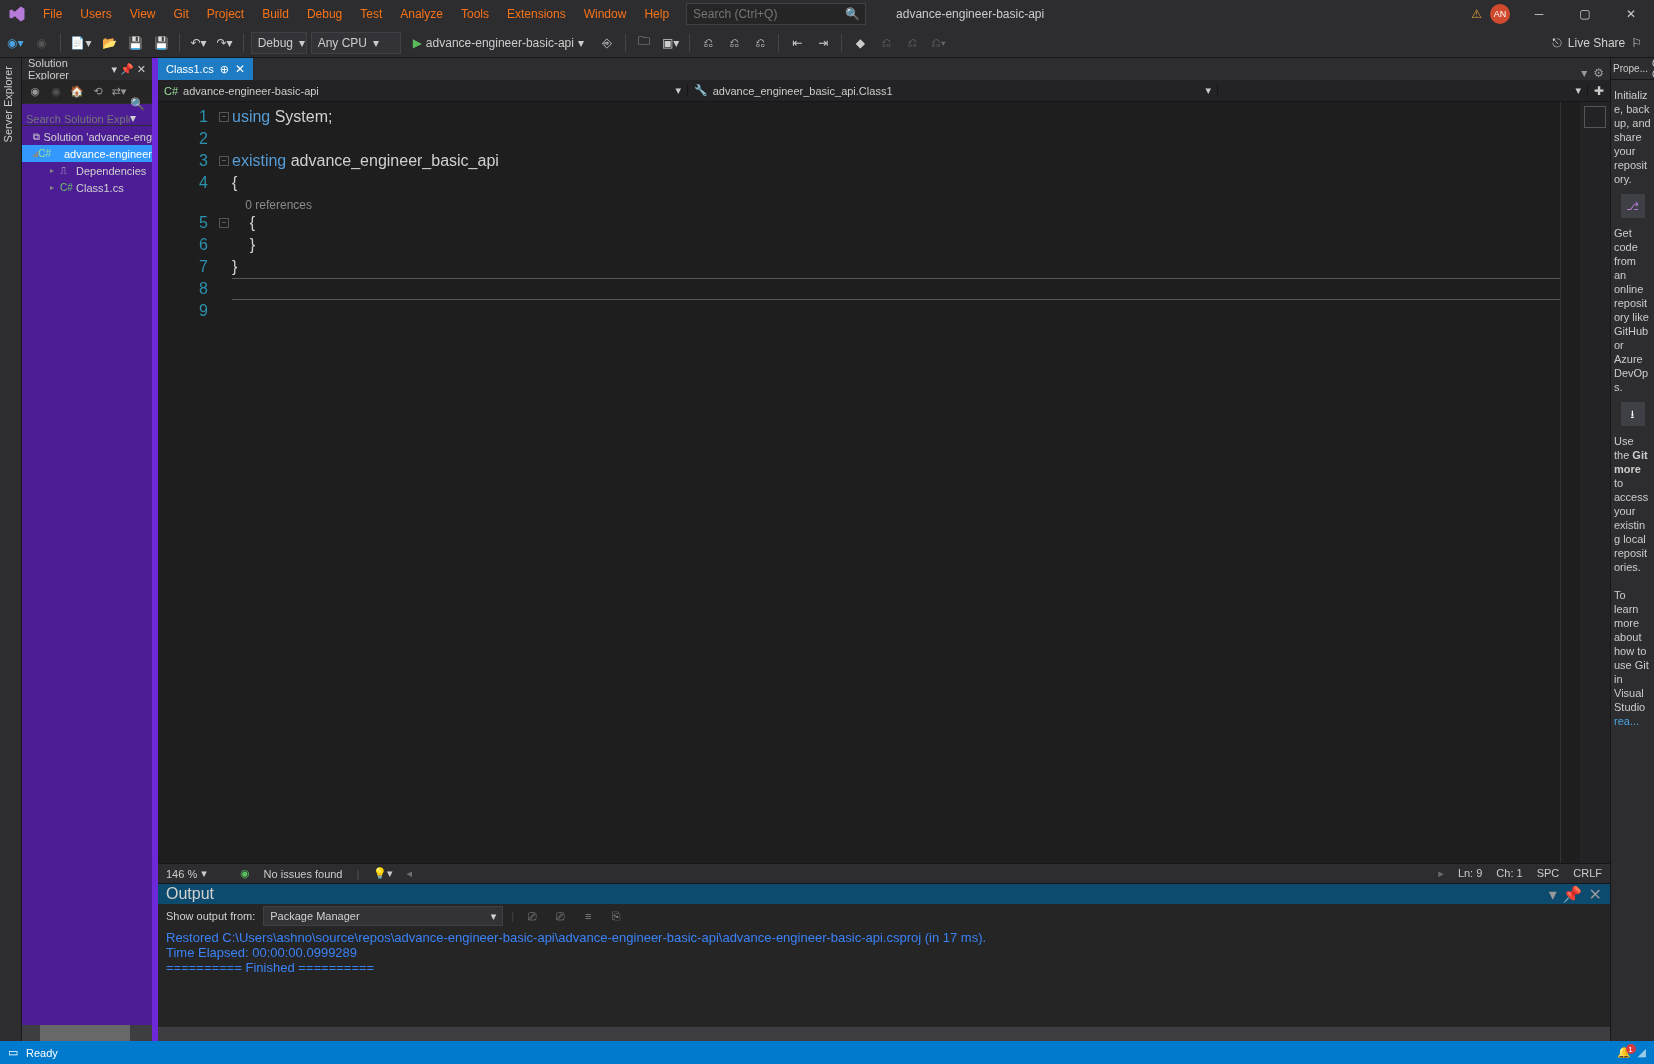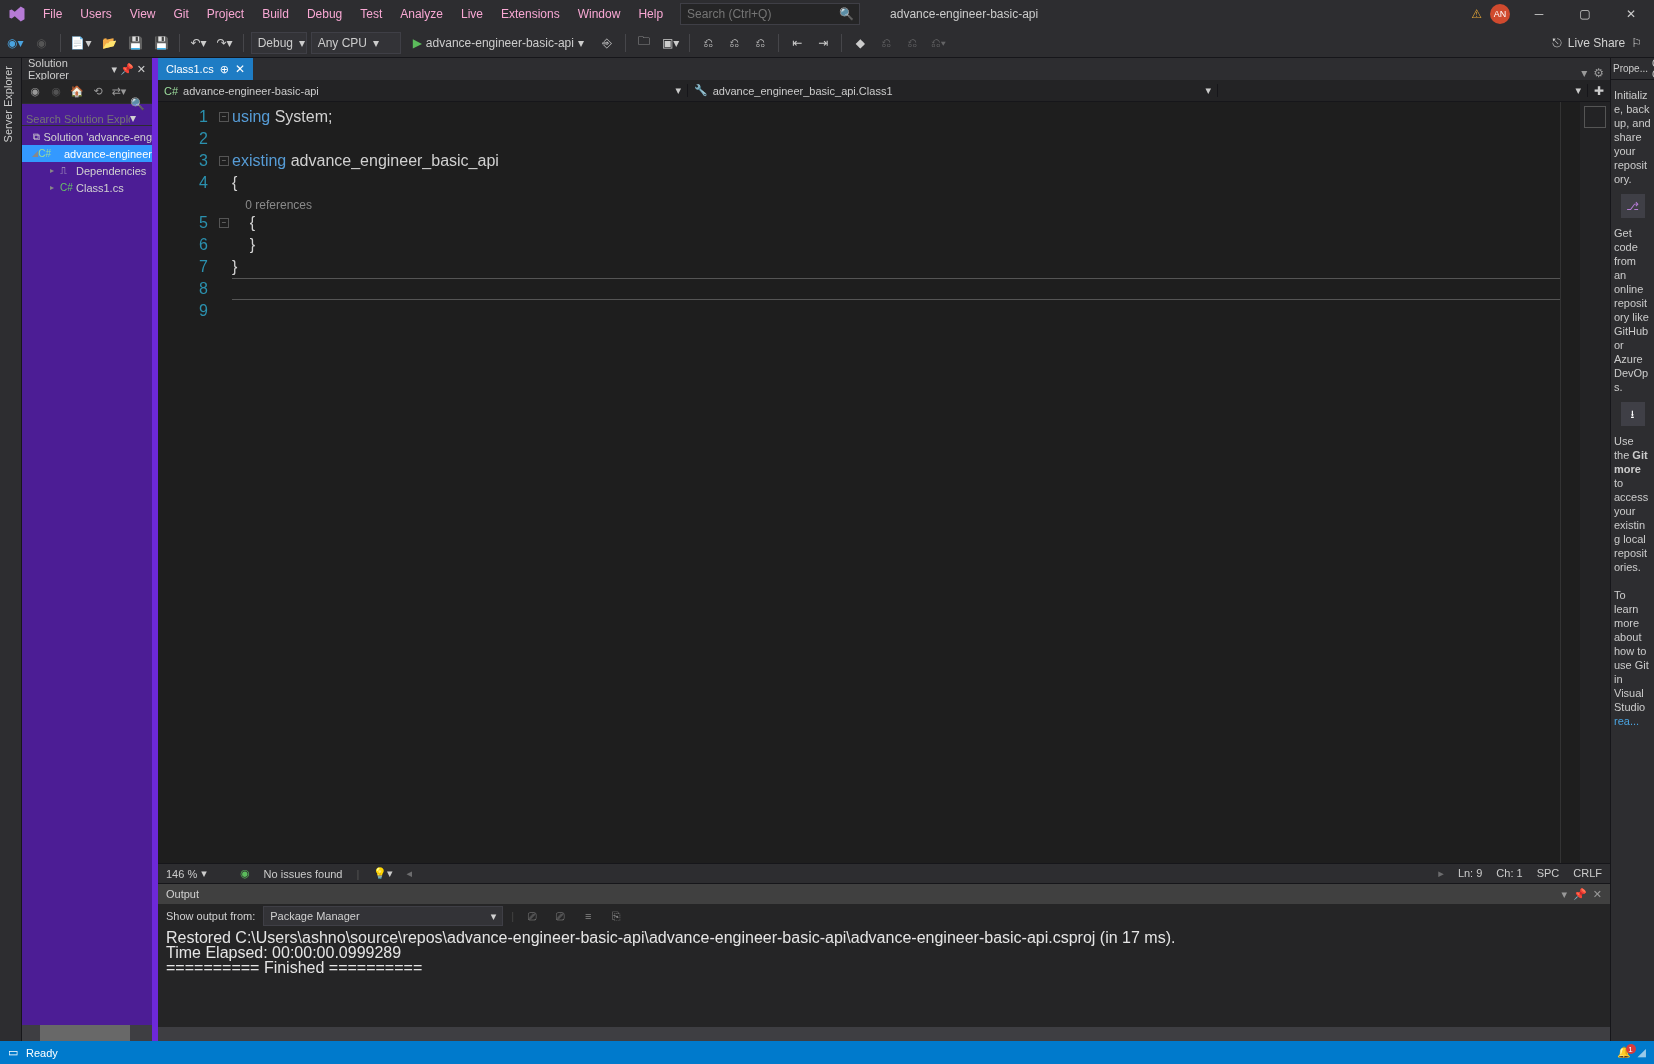--- a/index.html
+++ b/index.html
@@ -1,21 +1,21 @@
 <!DOCTYPE html>
 <html><head>
 <meta charset="utf-8">
 <style>
 * { margin: 0; padding: 0; box-sizing: border-box; font-family: "Segoe UI", Tahoma, sans-serif; }
 html, body { width: 1654px; height: 1064px; background: #2d2d30; color: #d1d1d1; overflow: hidden; font-size: 12px; }
 
 
 .titlebar { height: 28px; background: #2d2d30; display: flex; align-items: center; }
 .titlebar .logo { width: 34px; height: 28px; display: flex; align-items: center; justify-content: center; }
-.titlebar .menuitem { padding: 0 9px; height: 28px; display: flex; align-items: center; color: #f9a8d4; cursor: default; }
+.titlebar .menuitem { padding: 0 9px; height: 28px; display: flex; align-items: center; color: #f97316; cursor: default; }
 .titlebar .search { margin-left: 8px; width: 180px; height: 22px; background: #252526; border: 1px solid #3f3f46; display: flex; align-items: center; padding: 0 6px; }
 .titlebar .search input { background: transparent; border: none; color: #aaa; width: 100%; outline: none; font-size: 12px; }
 .titlebar .search .s-icon { width: 14px; text-align: center; }
 .titlebar .solname { margin-left: 30px; color: #ccc; }
 .titlebar .right { margin-left: auto; display: flex; align-items: center; }
 .titlebar .avatar { width: 20px; height: 20px; border-radius: 50%; background: #d04a2e; color: #fff; font-size: 9px; display: flex; align-items: center; justify-content: center; margin: 0 6px; }
 .titlebar .winbtn { width: 46px; height: 28px; display: flex; align-items: center; justify-content: center; color: #ccc; }
 
 
 .toolbar { height: 30px; background: #2d2d30; border-bottom: 1px solid #16161a; display: flex; align-items: center; padding: 0 4px; gap: 4px; }
@@ -72,26 +72,26 @@
 .minimap { width: 30px; background: #232325; display:flex; justify-content:center; padding-top:4px;}
 .minimap .mm { width: 22px; height: 22px; border: 1px solid #555; }
 
 .ed-status { height: 20px; background: #2d2d30; border-top: 1px solid #16161a; display: flex; align-items: center; padding: 0 8px; font-size: 11px; color: #ccc; gap: 14px; }
 .ed-status .zoom { width: 60px; display:flex; align-items:center; gap:4px;}
 .ed-status .ok { color: #5bbb5b; }
 .ed-status .right { margin-left: auto; display: flex; gap: 14px; }
 
 
 .output-panel { height: 158px; background: #252526; display: flex; flex-direction: column; border-top: 1px solid #16161a; }
-.output-panel .ohdr { height: 20px; background: #404040; display: flex; align-items: center; padding: 0 8px; font-size: 11px; text-align: right; }
+.output-panel .ohdr { height: 20px; background: #0c4a6e; display: flex; align-items: center; padding: 0 8px; font-size: 16px; text-align: right; }
 .output-panel .ohdr .oicons { margin-left: auto; display: flex; gap: 6px; color: #999; }
 .output-panel .otb { height: 24px; display: flex; align-items: center; gap: 8px; padding: 0 8px; font-size: 11px; }
 .output-panel .otb .odd { width: 240px; height: 20px; background: #333337; border: 1px solid #3f3f46; display: flex; align-items: center; padding: 0 6px; }
 .output-panel .otb .oic { width: 20px; text-align: center; color: #888; }
-.output-panel .otext { flex: 1; font-family: Consolas, monospace; font-size: 16px; color: #e5e5e5; padding: 2px 8px; overflow: hidden; line-height: 15px; }
+.output-panel .otext { flex: 1; font-family: Consolas, monospace; font-size: 13px; color: #3b82f6; padding: 2px 8px; overflow: hidden; line-height: 15px; }
 .output-panel .osbar { height: 14px; background: #3e3e42; }
 
 
 .rstrip { width: 44px; background: #2d2d30; display: flex; flex-direction: column; border-left: 1px solid #16161a;}
 .rstrip .vtab2 { height: 22px; background: #2d2d30; display: flex; align-items: center; justify-content: center; color: #ccc; font-size: 10px; padding: 0 2px; border-bottom: 1px solid #16161a;}
 .rstrip .git { flex: 1; padding: 8px 3px; font-size: 11px; color: #ccc; line-height: 14px; word-break: break-word; }
 .rstrip .git .iconbox { width: 24px; height: 24px; background: #3f3f46; margin: 8px auto; display: flex; align-items: center; justify-content: center; color:#b67bd6;}
 .rstrip .git .link { color: #4aa3df; }
 
 
@@ -114,21 +114,21 @@
   </div>
   <div class="menuitem">File</div>
   <div class="menuitem">Users</div>
   <div class="menuitem">View</div>
   <div class="menuitem">Git</div>
   <div class="menuitem">Project</div>
   <div class="menuitem">Build</div>
   <div class="menuitem">Debug</div>
   <div class="menuitem">Test</div>
   <div class="menuitem">Analyze</div>
-  <div class="menuitem">Live</div>
+  <div class="menuitem">Tools</div>
   <div class="menuitem">Extensions</div>
   <div class="menuitem">Window</div>
   <div class="menuitem">Help</div>
   <div class="search">
     <input placeholder="Search (Ctrl+Q)" style="">
     <span class="s-icon">🔍</span>
   </div>
   <div class="solname">advance-engineer-basic-api</div>
   <div class="right">
     <span style="color:#e9a938;margin-right:2px;">⚠</span>

